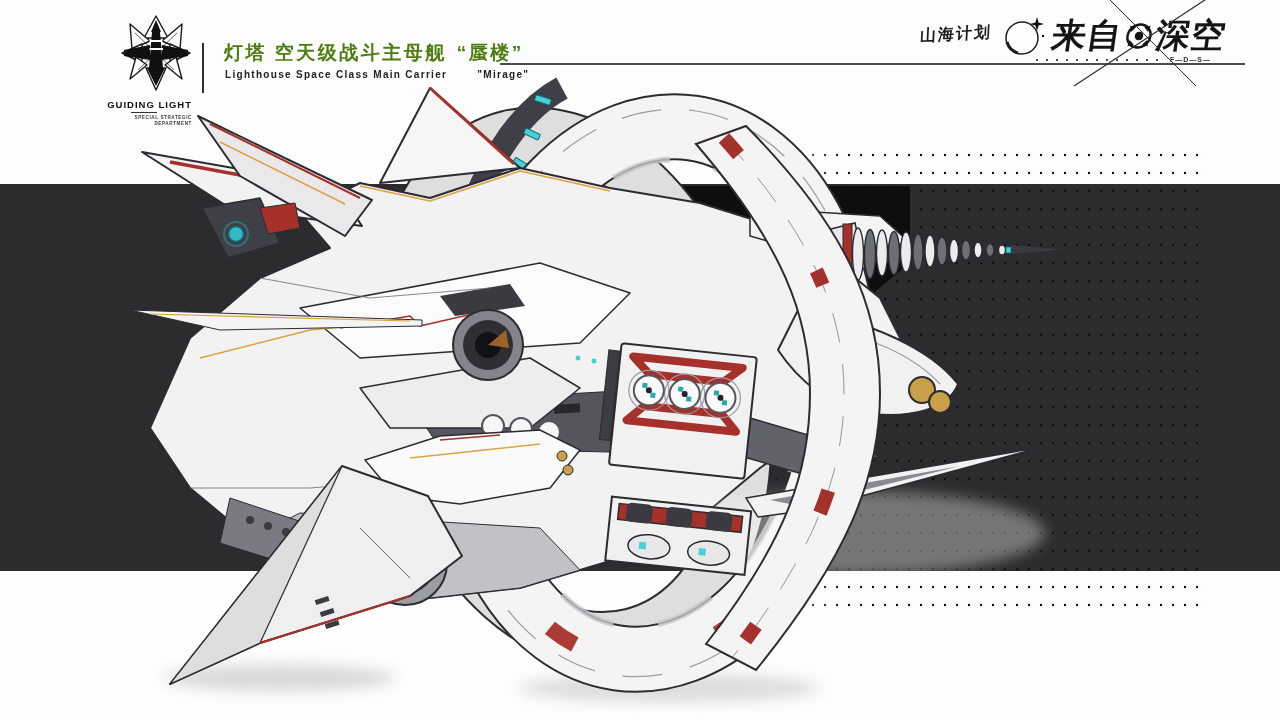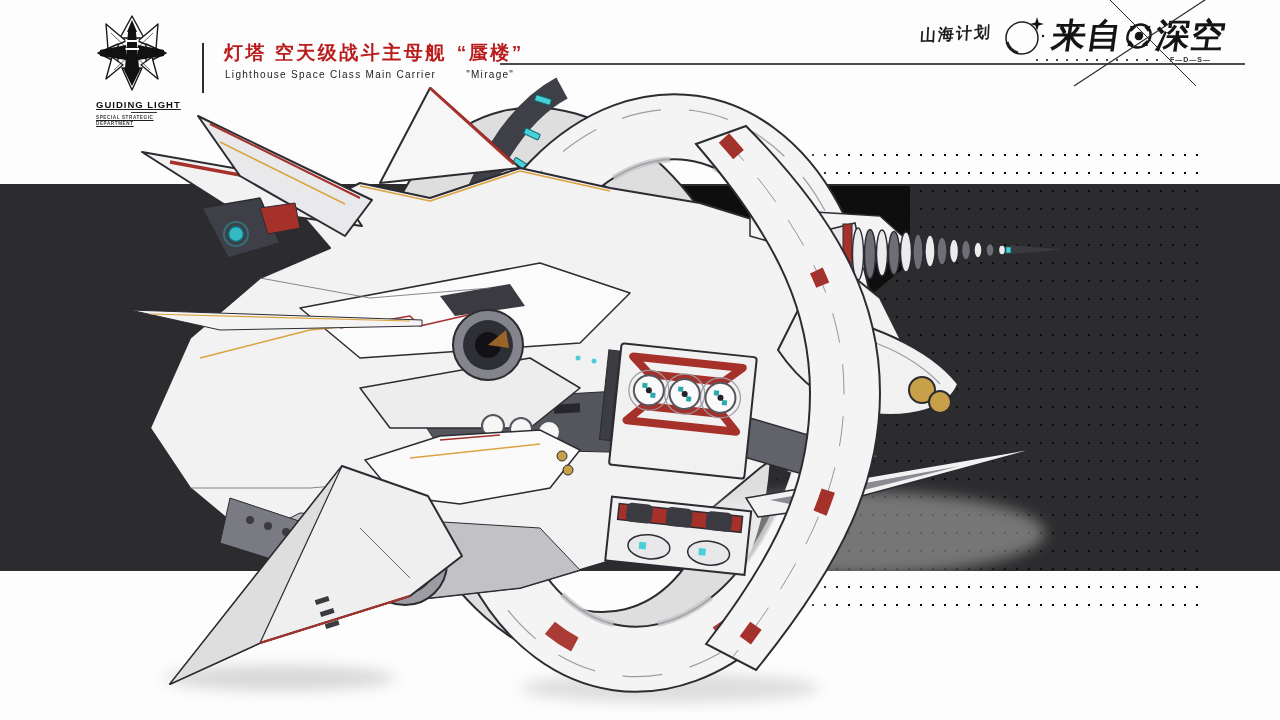--- a/index.html
+++ b/index.html
@@ -7,28 +7,28 @@
          font-family:"Liberation Sans","DejaVu Sans",sans-serif;color:#1d1d1f;}
   .abs{position:absolute;}
   
   #band{left:0;top:184px;width:1280px;height:387px;background:#2c2c2e;z-index:1;}
   #dotgrid{left:735px;top:146px;width:473px;height:466px;z-index:2;
     background-image:radial-gradient(circle,#0e0e0e 1.15px,rgba(0,0,0,0) 1.6px);
     background-size:12px 18px;
     -webkit-mask-image:linear-gradient(to right,rgba(0,0,0,.15),#000 110px);
     mask-image:linear-gradient(to right,rgba(0,0,0,.15),#000 110px);}
   
-  #emblem-block{left:96px;top:14px;width:96px;text-align:left;z-index:5;text-decoration:underline;}
+  #emblem-block{left:96px;top:14px;width:96px;text-align:right;z-index:5;}
   #emblem-org{font-size:9.5px;font-weight:800;letter-spacing:1px;margin-top:3px;color:#111;}
   .emblem-rule{width:26px;height:1px;background:#333;margin:2px auto;}
   .emblem-sub{font-size:4.6px;font-weight:700;letter-spacing:.6px;color:#3a3a3a;line-height:6px;}
   #vdivider{left:202px;top:43px;width:2px;height:50px;background:#2e2e2e;z-index:5;}
-  #title-cn{left:224px;top:40px;font-size:19px;font-weight:800;letter-spacing:2.5px;color:#b91c1c;z-index:5;white-space:nowrap;}
+  #title-cn{left:224px;top:40px;font-size:19px;font-weight:800;letter-spacing:2.5px;color:#4d7c0f;z-index:5;white-space:nowrap;}
   #title-cn .q{margin-left:10px;}
-  #title-en{left:225px;top:69px;font-size:10px;font-weight:400;letter-spacing:1.3px;color:#222;z-index:5;white-space:nowrap;}
+  #title-en{left:225px;top:69px;font-size:10px;font-weight:700;letter-spacing:1.3px;color:#222;z-index:5;white-space:nowrap;}
   #title-en .q{margin-left:30px;}
   
   #project-name{left:920px;top:24px;font-size:16px;font-weight:700;letter-spacing:2px;color:#1c1c1c;transform:rotate(-3deg) skewX(-6deg);z-index:5;}
   #lens-icon{left:998px;top:10px;z-index:5;}
   #fds-logo{left:1052px;top:13px;display:flex;align-items:center;transform:skewX(-8deg);z-index:5;}
   #fds-logo .t{font-size:34px;font-weight:900;letter-spacing:1px;color:#141417;}
   #fds-logo .reticle{margin:0 2px;}
   #logo-subrow{left:1036px;top:56px;display:flex;align-items:center;z-index:5;}
   #leader-dots{width:128px;height:2px;margin-right:6px;
     background:repeating-linear-gradient(to right,#4a4a4a 0 2px,rgba(0,0,0,0) 2px 10px);}

